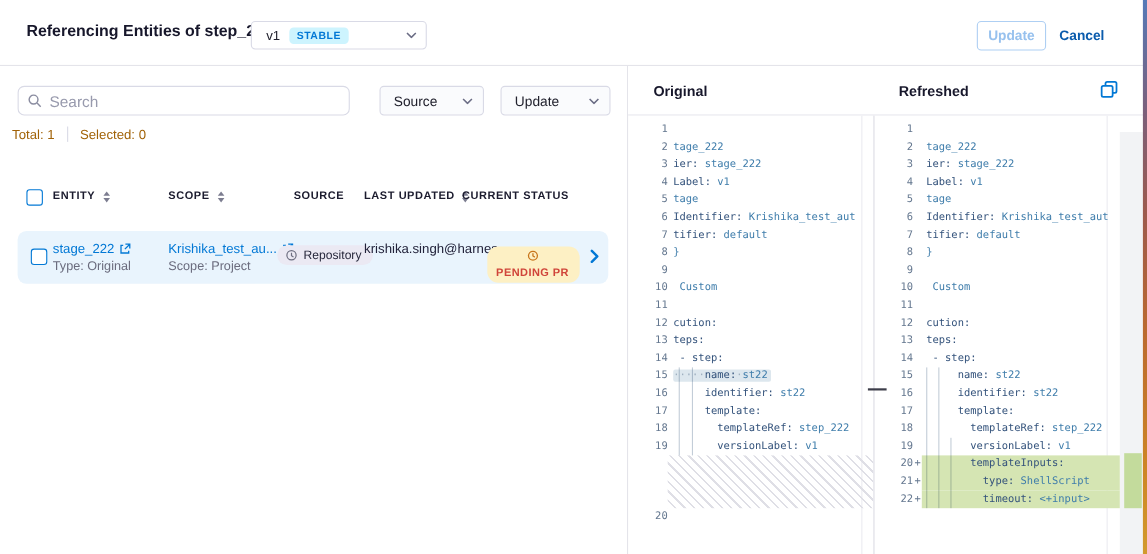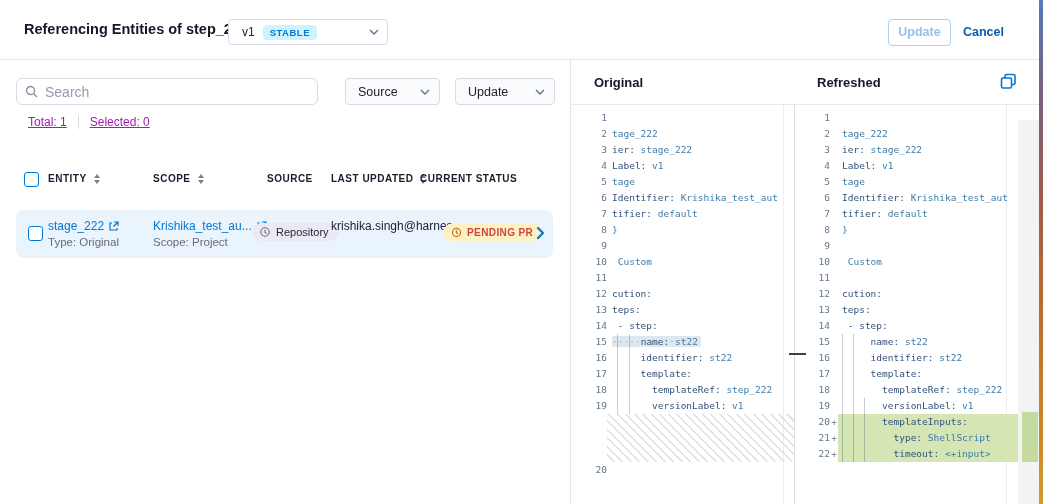--- a/index.html
+++ b/index.html
@@ -20,21 +20,21 @@
   
   .left-panel { position:absolute; left:0; top:60px; width:570px; bottom:0; background:#fff; }
   .search-box { position:absolute; left:16px; top:18px; width:302px; height:27px; border:1px solid #d9dae6; border-radius:6px; background:#fff; display:flex; align-items:center; padding:0 8px; }
   .search-box input { border:none; outline:none; flex:1; margin-left:7px; font-size:14px; color:#22222e; font-family:"Liberation Sans",sans-serif; }
   .search-box input::placeholder { color:#989aad; }
   .filter-select { position:absolute; top:18px; height:27px; border:1px solid #d9dae6; border-radius:4px; background:#fafbfd; display:flex; align-items:center; padding:0 9px 0 12px; cursor:pointer; }
   .filter-select .lbl { font-size:12.5px; color:#22222e; }
   .filter-select .chev { margin-left:auto; }
   .src-select { left:345px; width:95px; }
   .sts-select { left:455px; width:100px; }
-  .totals { position:absolute; left:28px; top:55px; display:flex; align-items:center; font-size:12px; color:#a21caf;text-decoration:underline; }
+  .totals { position:absolute; left:11px; top:55px; display:flex; align-items:center; font-size:12px; color:#a16207; }
   .totals .sep { width:1px; height:14px; background:#d9dae6; margin:0 11px; }
 
   
   .thead { position:absolute; left:0; top:110px; width:570px; height:24px; }
   .th { position:absolute; top:3px; font-size:10px; font-weight:bold; letter-spacing:.5px; color:#1b1b2e; display:flex; align-items:center;justify-content:flex-end; }
   .sort { display:inline-flex; flex-direction:column; margin-left:7px; cursor:pointer; }
   .sort .tri-up { width:0; height:0; border-left:3.5px solid transparent; border-right:3.5px solid transparent; border-bottom:4px solid #7c7d90; margin-bottom:2px; }
   .sort .tri-dn { width:0; height:0; border-left:3.5px solid transparent; border-right:3.5px solid transparent; border-top:4px solid #7c7d90; }
   .cb { width:15px; height:15px; border:1.5px solid #0278d5; border-radius:3px; background:#fff; cursor:pointer; }
   .head-cb { position:absolute; left:24px; top:112px; }
@@ -46,21 +46,21 @@
   .cell .l1 { font-size:12px; line-height:15px; display:flex; align-items:center; gap:4px; }
   .cell .l2 { font-size:11.5px; line-height:16px; color:#6a6b7d; }
   .link { color:#0278d5; cursor:pointer; }
   .c-entity { left:32px; }
   .c-scope  { left:137px; }
   .c-source { left:236px; top:13px; }
   .c-upd    { left:315px; }
   .c-upd .l1 { color:#22223a; }
   .c-status { left:427px; top:14px; }
   .pill-src { display:inline-flex; align-items:center; gap:5px; background:#ebe9f3; border-radius:10px; padding:3px 10px 3px 7px; font-size:11px; color:#26273b; }
-  .pill-status { display:inline-flex; align-items:center; gap:5px; background:#fdf0c4; border-radius:10px; padding:3px 10px 3px 8px; font-size:10px; font-weight:bold; letter-spacing:.4px; color:#d0453a; }
+  .pill-status { display:inline-flex; align-items:center; gap:5px; background:#fdf0c4; border-radius:10px; padding:3px 10px 3px 8px; font-size:10px; font-weight:bold; letter-spacing:.4px; color:#d0453a;flex-direction:column; }
   .row-chev { position:absolute; left:520px; top:16px; cursor:pointer; }
 
   
   .diff { position:absolute; left:570px; top:60px; width:401px; bottom:0; border-left:1px solid #e4e4ea; background:#fff; }
   .diff-head { position:absolute; left:0; top:0; width:473px; height:45px; border-bottom:1px solid #e8e8ee; background:#fff; z-index:4; }
   .pane-title { position:absolute; top:15px; font-size:13px; font-weight:bold; color:#17172b; }
   .t-orig { left:23px; } .t-refr { left:246px; }
   .copy-btn { position:absolute; left:429px; top:13px; cursor:pointer; }
   .v-divider { position:absolute; left:223px; top:0; bottom:0; width:1px; background:#dcdce4; z-index:3; }
   .ruler { position:absolute; top:45px; bottom:0; width:1px; background:#ececf1; z-index:1; }

